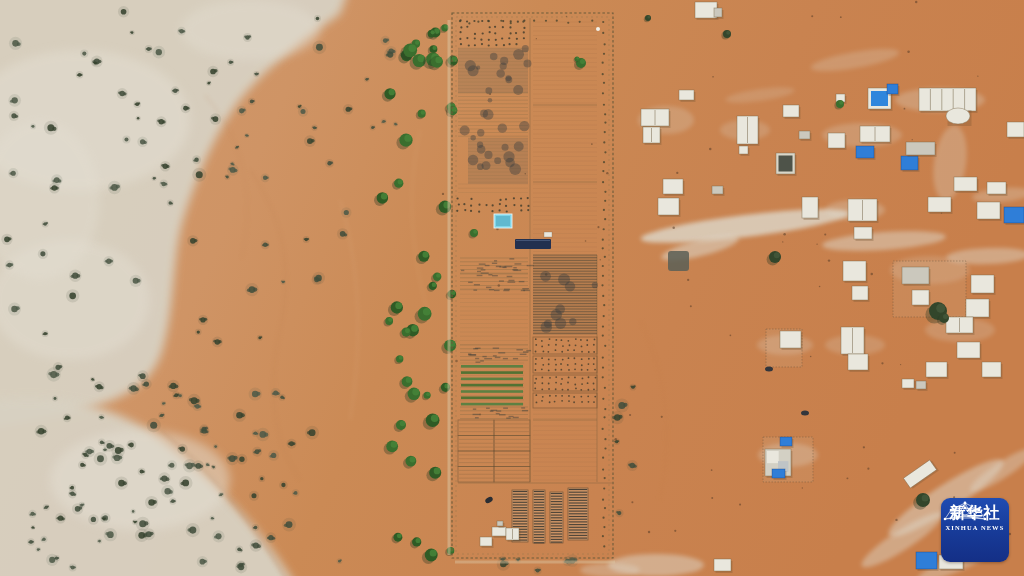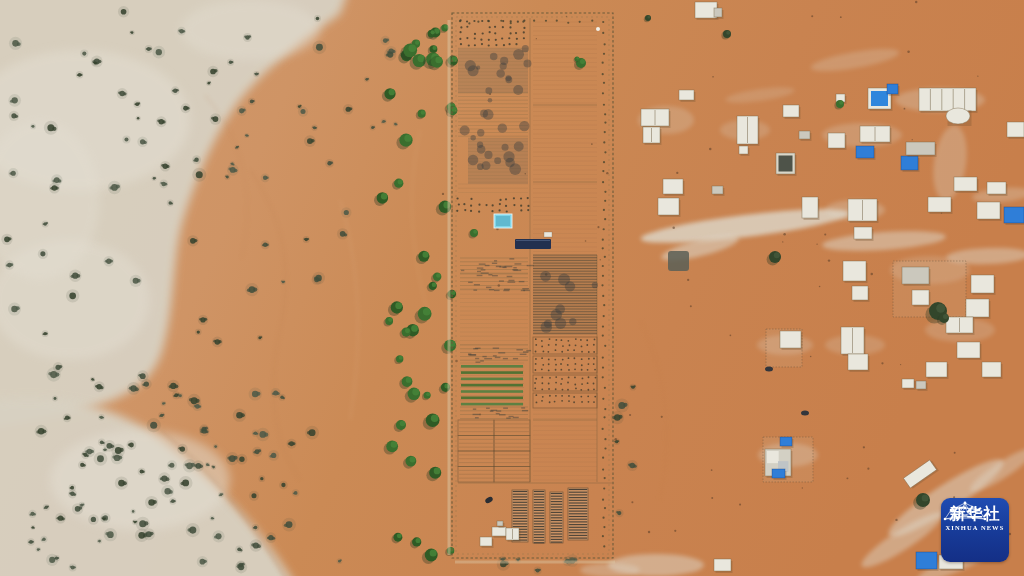--- a/index.html
+++ b/index.html
@@ -7,21 +7,21 @@
   .stage svg{position:absolute;left:0;top:0;display:block;}
   .xinhua-logo{
     position:absolute;left:941px;top:498px;width:68px;height:64px;
     border-radius:9px;
     background:linear-gradient(180deg,#1f4cb2 0%,#173a97 55%,#142f86 100%);
     box-shadow:0 1px 3px rgba(40,20,0,.35);
     display:flex;flex-direction:column;align-items:center;justify-content:flex-start;
     color:#fff;text-align:center;
   }
   .logo-cn{font-size:16px;font-weight:bold;letter-spacing:1px;line-height:1;margin-top:8px;
-    font-family:Liberation Sans, sans-serif;white-space:nowrap;}
+    font-family:Liberation Mono, monospace;white-space:nowrap;}
   .logo-en{font-size:6.5px;letter-spacing:1.1px;line-height:1;margin-top:3px;
     font-family:"Liberation Serif",serif;font-weight:bold;white-space:nowrap;}
   .logo-dome{margin-top:2px;}
 </style>
 </head>
 <body>
 
 <div class="stage" aria-label="Aerial drone photograph of a desert landscape: a long fenced agricultural plot with cultivated fields in the center, pale sandy scrubland with scattered bushes on the left, a line of green trees beside the farm, and a scattered desert village of small white and blue-roofed buildings on orange sand to the right. A Xinhua News agency logo badge sits in the lower right corner.">
   <svg id="scene" width="1024" height="576" viewBox="0 0 1024 576">
     <defs>

